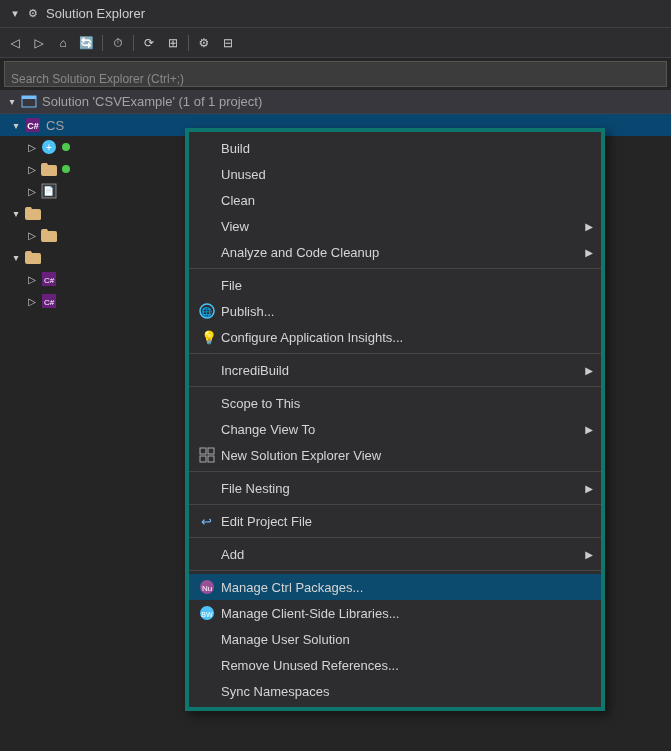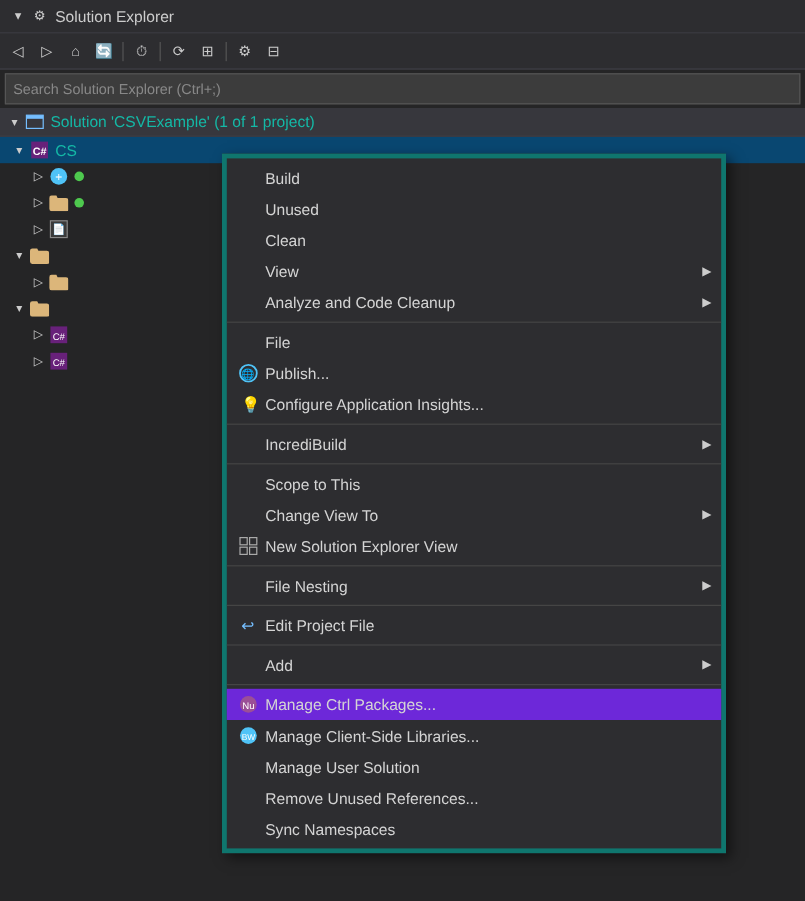--- a/index.html
+++ b/index.html
@@ -87,21 +87,21 @@
       background: #555;
       margin: 0 2px;
     }
 
     .search-bar {
       background: #3c3c3c;
       height: 26px;
       margin: 3px 4px;
       border: 1px solid #555;
       display: flex;
-      align-items: center;
+      align-items: flex-end;
       padding: 0 6px;
       color: #888;
       font-size: 12px;
     }
 
     .tree-area {
       flex: 1;
       overflow: hidden;
       position: relative;
     }
@@ -136,21 +136,21 @@
       height: 18px;
       display: flex;
       align-items: center;
       justify-content: center;
       margin-right: 4px;
       flex-shrink: 0;
       font-size: 13px;
     }
 
     .node-label {
-      color: #14b8a6;
+      color: #a3a3a3;
       font-size: 13px;
     }
 
     .green-dot {
       width: 8px;
       height: 8px;
       background: #4ec94e;
       border-radius: 50%;
       margin-right: 2px;
       flex-shrink: 0;
@@ -172,21 +172,21 @@
     .menu-item {
       display: flex;
       align-items: center;
       height: 26px;
       padding: 0 8px 0 4px;
       cursor: pointer;
       position: relative;
     }
 
     .menu-item.highlighted {
-      background: #6d28d9;
+      background: #0c4a6e;
     }
 
     .menu-item-icon {
       width: 28px;
       height: 26px;
       display: flex;
       align-items: center;
       justify-content: center;
       flex-shrink: 0;
       font-size: 14px;

